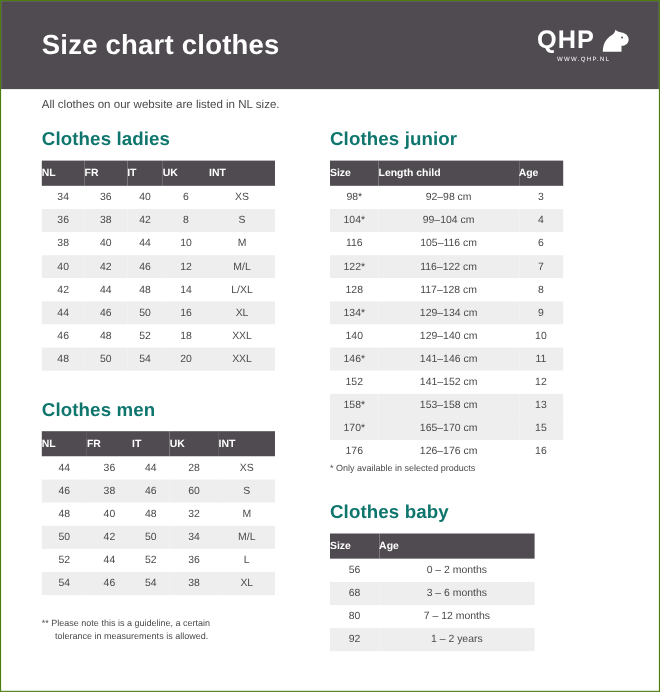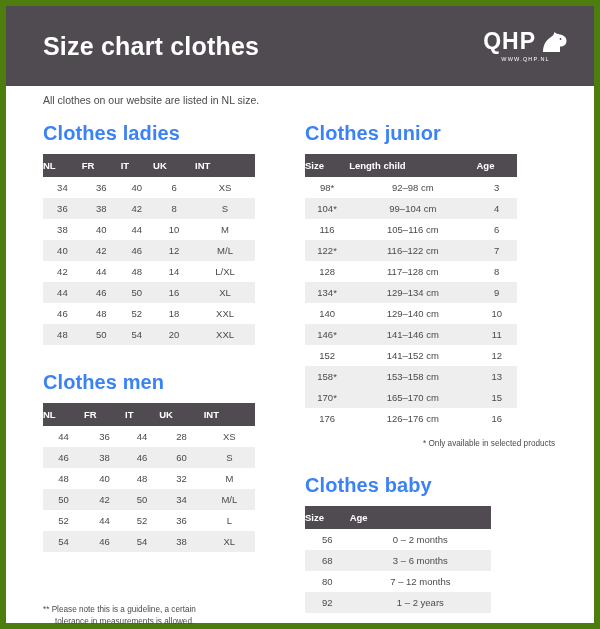--- a/index.html
+++ b/index.html
@@ -13,21 +13,21 @@
     font-family: "Liberation Sans", sans-serif;
     color: #4a4a4a;
     overflow: hidden;
   }
   .page {
     position: relative;
     width: 600px;
     height: 629px;
     background: #ffffff;
     box-sizing: border-box;
-    border: 6px solid #4d7c0f;
+    border: 1px solid #4d7c0f;
   }
   
   .header {
     position: relative;
     height: 80px;
     background: #504b51;
     display: flex;
     align-items: center;
     justify-content: space-between;
     padding: 0 26px 0 37px;
@@ -78,22 +78,22 @@
   .columns {
     display: flex;
     padding: 16px 26px 0 37px;
     box-sizing: border-box;
     gap: 32px;
   }
   .col-left { width: 230px; }
   .col-right { width: 250px; }
 
   .section-title {
-    color: #3b82f6;
-    font-size: 20px;
+    color: #0f766e;
+    font-size: 17px;
     font-weight: bold;
     margin: 0 0 9px 0;
     letter-spacing: 0.1px;
   }
   .section-title.spaced { margin-top: 26px; }
 
   table {
     border-collapse: collapse;
     width: 100%;
     font-size: 9.5px;
@@ -118,27 +118,25 @@
   tbody tr.even td {
     background: #ffffff;
   }
   .tbl-ladies, .tbl-men { width: 212px; }
   .tbl-junior { width: 212px; }
   .tbl-baby { width: 186px; }
 
   .note {
     font-size: 8.2px;
     color: #4a4a4a;
-    margin-top: 10px;
-    text-align: right;
   }
   .footnote {
     font-size: 8.2px;
     color: #4a4a4a;
-    margin-top: 52px;
+    margin-top: 20px;
     line-height: 1.5;
     padding-left: 0;
   }
   .footnote .fn-ind {
     display: block;
     padding-left: 12px;
   }
 </style>
 </head>
 <body>

